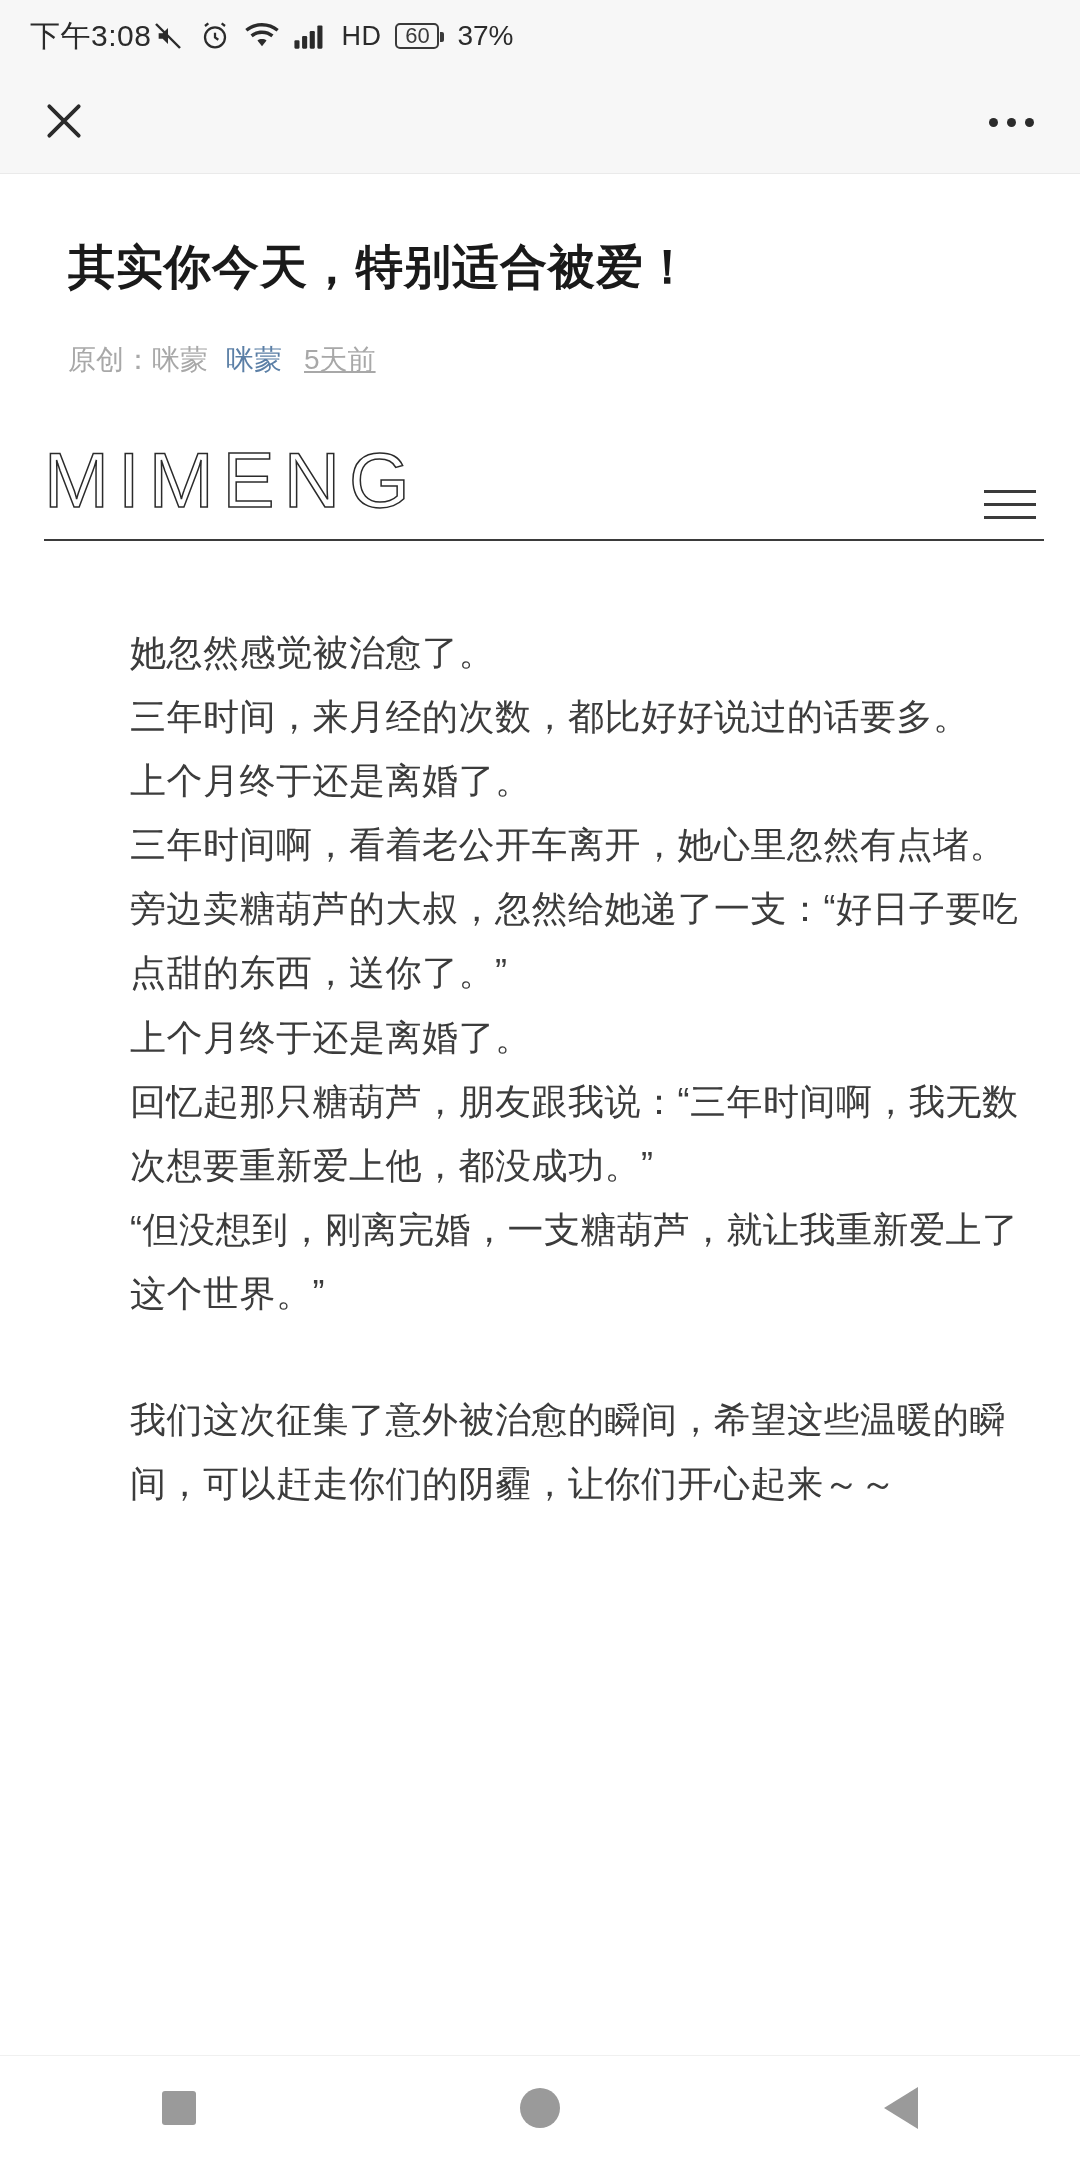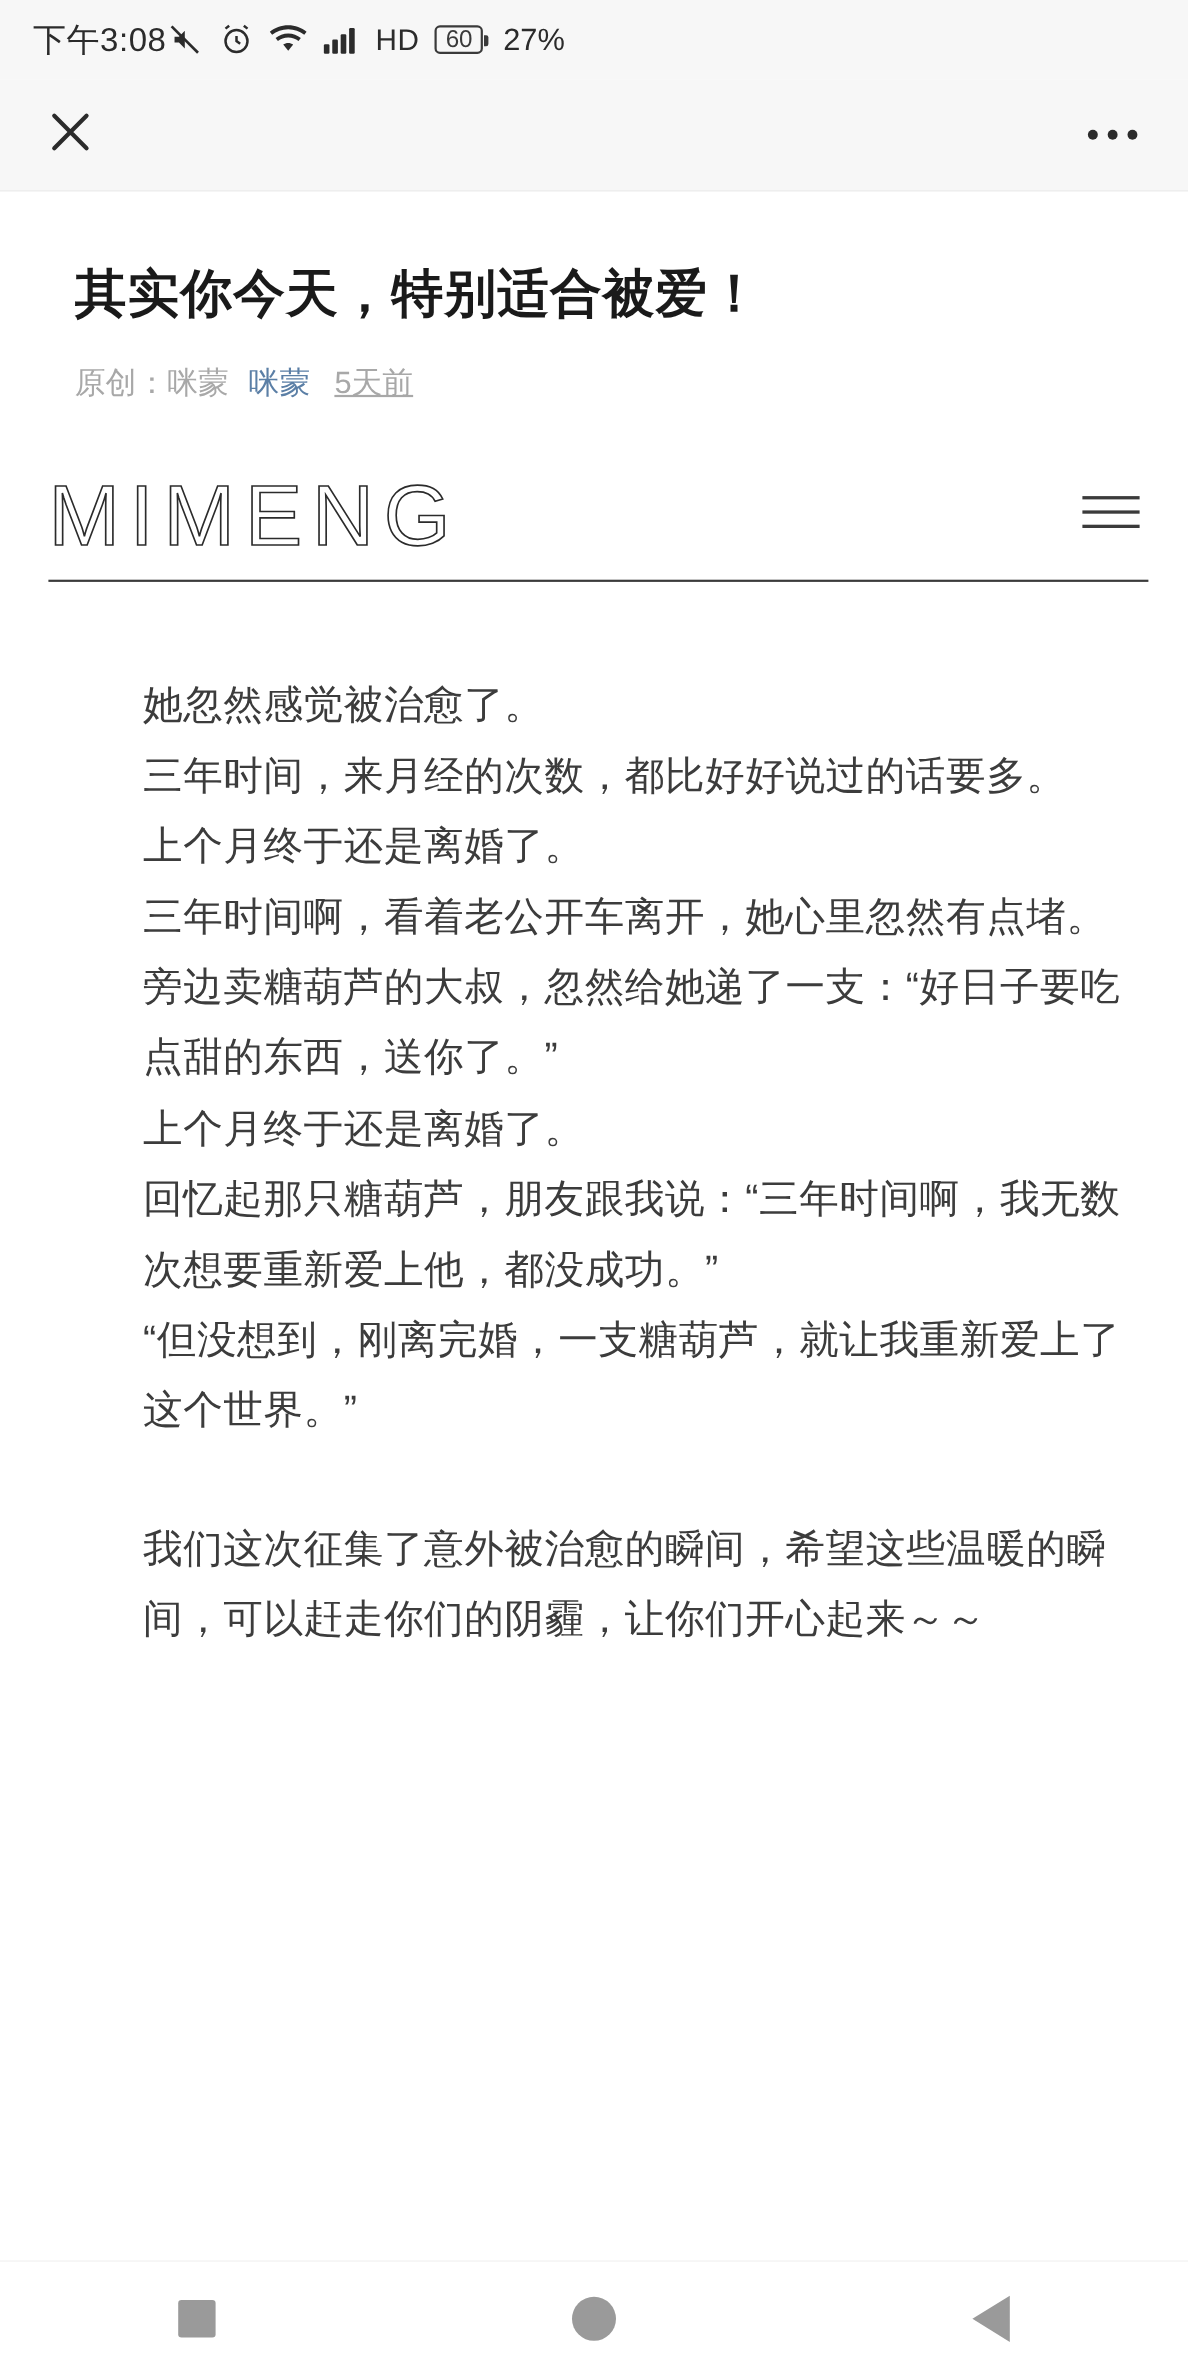--- a/index.html
+++ b/index.html
@@ -117,21 +117,21 @@
   }
   .article-title {
     font-size: 47px;
     font-weight: bold;
     color: #1a1a1a;
     letter-spacing: 1px;
     margin-top: 62px;
     line-height: 1.3;
   }
   .meta-line {
-    margin-top: 32px;
+    margin-top: 44px;
     display: flex;
     align-items: flex-end;
     font-size: 28px;
     color: #9a9a9a;
   }
   .meta-original {
     color: #a8a8a8;
   }
   .meta-account {
     color: #5b7fa6;
@@ -142,21 +142,21 @@
     margin-left: 22px;
     text-decoration: underline;
   }
 
   
   .logo-block {
     margin-top: 62px;
     padding: 0 44px;
     box-sizing: border-box;
     display: flex;
-    align-items: flex-start;
+    align-items: flex-end;
     justify-content: space-between;
   }
   .logo-wrap {
     position: relative;
   }
   .logo-text {
     font-family: "Liberation Sans", sans-serif;
     font-size: 78px;
     letter-spacing: 9px;
     color: #2b2b2b;
@@ -263,21 +263,21 @@
         <rect x="1" y="13" width="3.6" height="6" rx="0.8"></rect>
         <rect x="6.4" y="10" width="3.6" height="9" rx="0.8"></rect>
         <rect x="11.8" y="6.5" width="3.6" height="12.5" rx="0.8"></rect>
         <rect x="17.2" y="2.5" width="3.6" height="16.5" rx="0.8"></rect>
       </svg>
     </span>
     <span class="hd-text">HD</span>
     <span class="batt-box">
       <span class="batt-num">60</span>
     </span>
-    <span class="batt-pct">27%</span>
+    <span class="batt-pct">37%</span>
   </div>
 </div>
 
 <div class="nav-bar">
   <div class="close-btn">
     <span>
       <svg width="44" height="44" viewBox="0 0 24 24" stroke="#2b2b2b" stroke-width="2.1" fill="none" stroke-linecap="round">
         <path d="M4 4l16 16M20 4L4 20"></path>
       </svg>
     </span>

